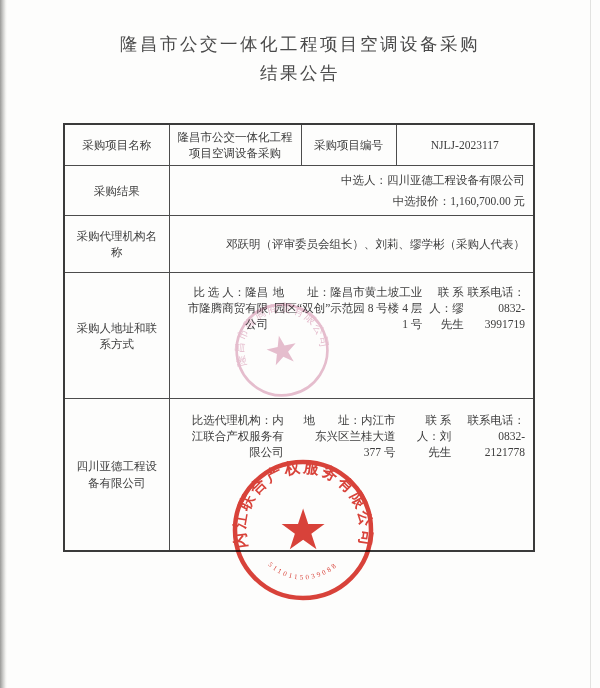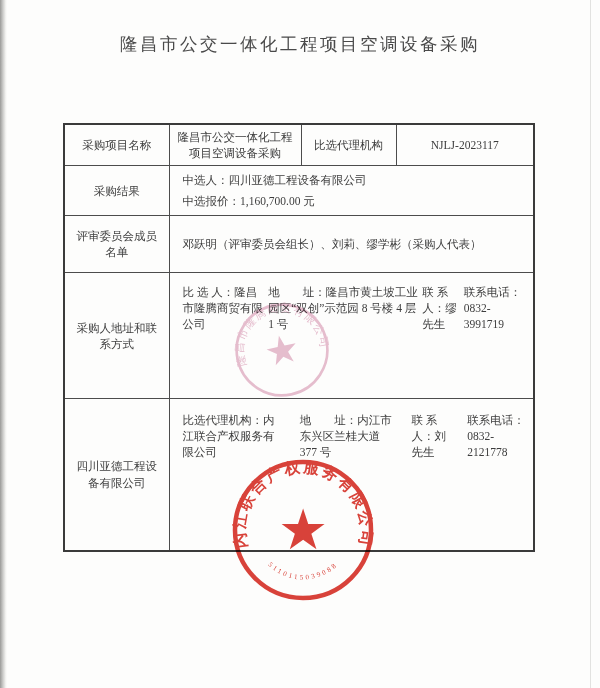--- a/index.html
+++ b/index.html
@@ -25,64 +25,65 @@
     position:absolute; left:63px; top:123px; width:470px;
     border-collapse:collapse; table-layout:fixed;
     border:2px solid #3a3a3a;
   }
   table.doc td {
     border:1px solid #4c4c4c; font-size:11.5px; line-height:1.4;
     color:#3d3d3d; overflow:hidden;
   }
   td.lab { text-align:center; vertical-align:middle; padding:12px 7px; }
   td.val { text-align:center; vertical-align:middle; padding:2px 6px; }
-  td.content { text-align:left; vertical-align:middle; padding:3px 8px 3px 13px; }
+  td.content { text-align:right; vertical-align:middle; padding:3px 8px 3px 13px; }
   .two-lines div { line-height:1.8; }
   .lines4 { display:flex; justify-content:space-between; }
   .lines4.h6 { height:104px; }
   .lines4.h7 { height:126px;gap:16px; }
   .stamp { position:absolute; mix-blend-mode:multiply; pointer-events:none; }
   .stamp text { font-family:"Liberation Serif","DejaVu Serif",serif; }
   .stamp .star { font-family:"DejaVu Sans",sans-serif; }
   #agency-seal { left:228px; top:455px; opacity:0.88; }
   #buyer-seal  { left:232px; top:300px; opacity:0.5; transform:rotate(-12deg); }
 </style>
 </head>
 <body>
 
 <div class="scan-edge-left"></div>
 <div class="scan-edge-right"></div>
 
 <div class="title-block">
   <div class="title-line">隆昌市公交一体化工程项目空调设备采购</div>
+  <div class="title-line">结果公告</div>
 </div>
 
 <table class="doc">
   <colgroup>
     <col style="width:105px">
       <col style="width:132px">
       <col style="width:95px">
       <col style="width:138px">
   </colgroup>
   <tbody>
       <tr style="height:40px">
     <td class="lab">采购项目名称</td>
     <td class="val">隆昌市公交一体化工程项目空调设备采购</td>
-    <td class="lab">比选代理机构</td>
+    <td class="lab">采购项目编号</td>
     <td class="val">NJLJ-2023117</td>
   </tr>
   <tr style="height:50px">
     <td class="lab">采购结果</td>
     <td class="content two-lines" colspan="3">
       <div>中选人：四川亚德工程设备有限公司</div>
       <div>中选报价：1,160,700.00 元</div>
     </td>
   </tr>
   <tr style="height:44px">
-    <td class="lab">评审委员会成员名单</td>
+    <td class="lab">采购代理机构名称</td>
     <td class="content" colspan="3">邓跃明（评审委员会组长）、刘莉、缪学彬（采购人代表）</td>
   </tr>
   <tr style="height:126px">
     <td class="lab">采购人地址和联系方式</td>
     <td class="content" colspan="3">
       <div class="lines4 h6">
         <div>比 选 人：隆昌市隆腾商贸有限公司</div>
         <div>地　　址：隆昌市黄土坡工业园区“双创”示范园 8 号楼 4 层 1 号</div>
         <div>联 系 人：缪先生</div>
         <div>联系电话： 0832-3991719</div>

